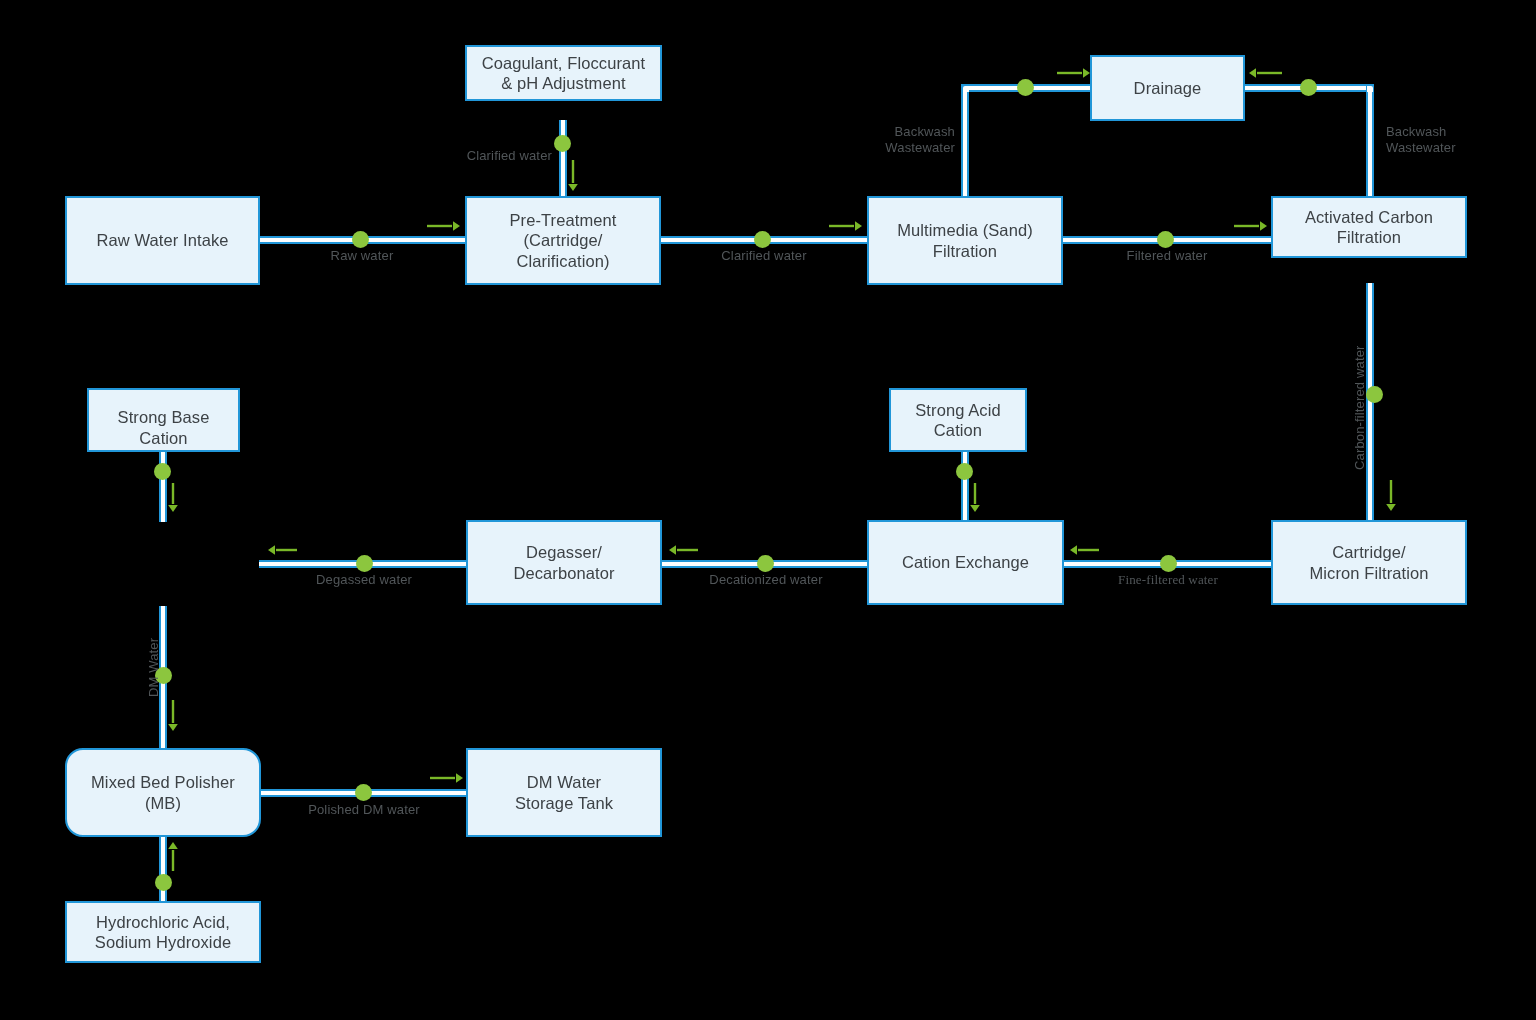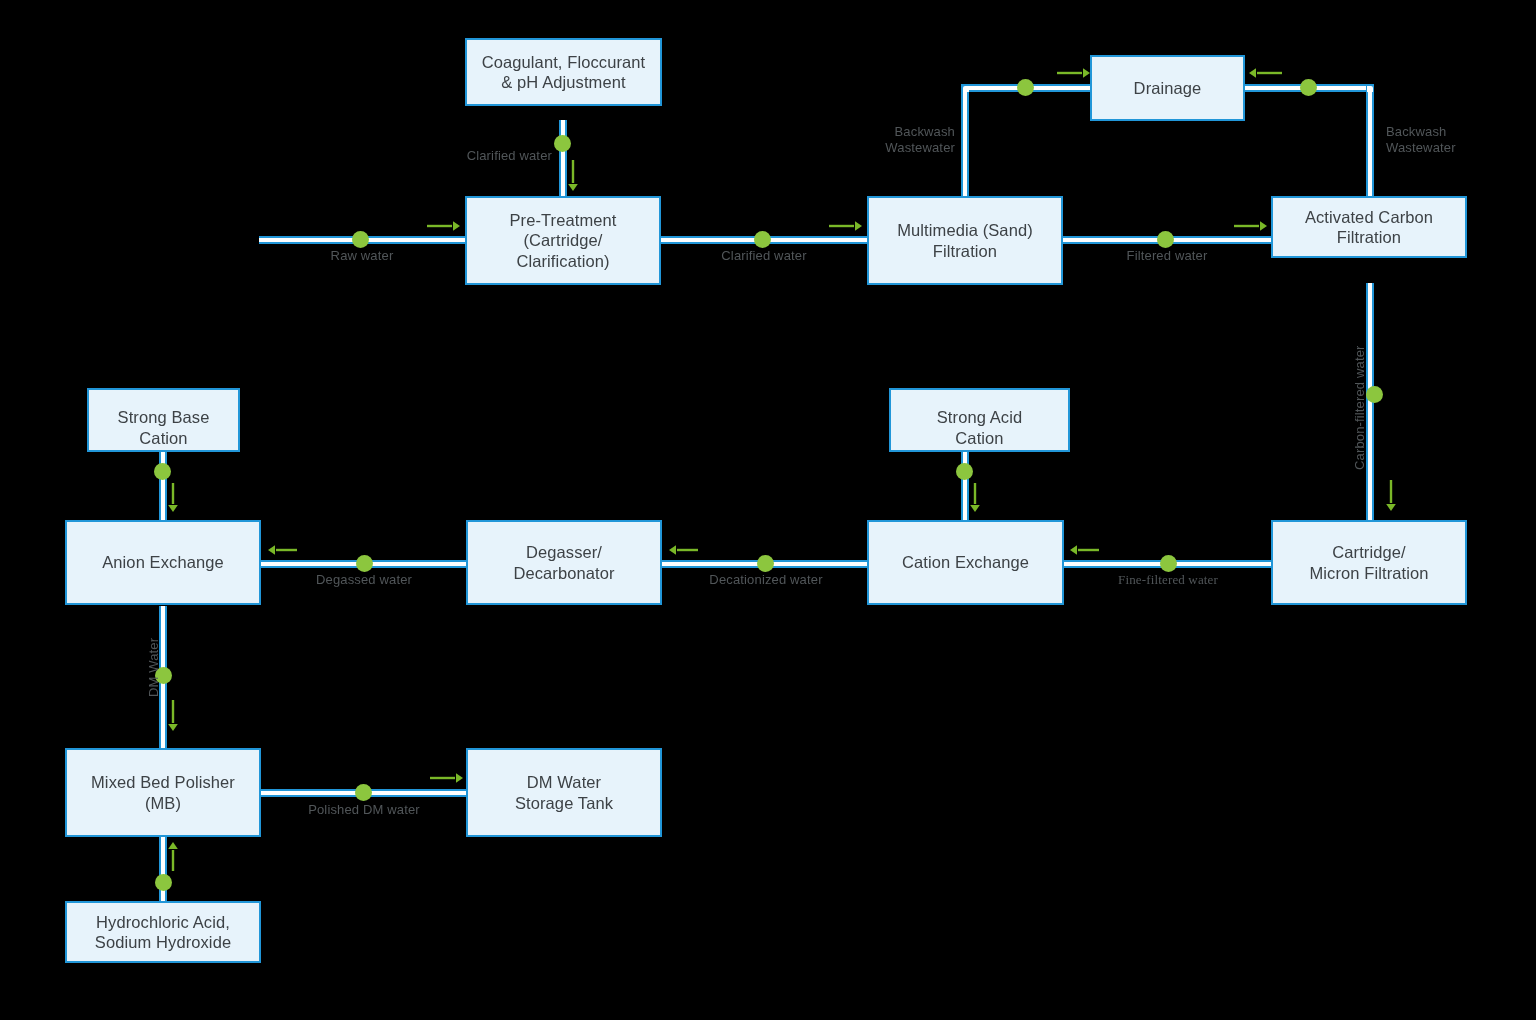--- a/index.html
+++ b/index.html
@@ -130,22 +130,25 @@
   <div class="pipe-h" style="left:259px;top:560px;width:208px;"></div>
 
   <div class="pipe-v" style="left:159px;top:452px;height:70px;"></div>
 
   <div class="pipe-v" style="left:159px;top:606px;height:142px;"></div>
 
   <div class="pipe-h" style="left:259px;top:789px;width:208px;"></div>
 
   <div class="pipe-v" style="left:159px;top:836px;height:66px;"></div>
 
-
-  <div class="node" style="left:465px;top:38px;width:197px;height:68px;">
+  <div class="node" style="left:65px;top:196px;width:195px;height:89px;">
+    <span>Raw Water Intake</span>
+  </div>
+
+  <div class="node" style="left:465px;top:45px;width:197px;height:56px;">
     <span>Coagulant, Floccurant
 &amp; pH Adjustment</span>
   </div>
 
   <div class="node" style="left:465px;top:196px;width:196px;height:89px;">
     <span>Pre-Treatment
 (Cartridge/
 Clarification)</span>
   </div>
 
@@ -165,40 +168,37 @@
 
   <div class="node" style="left:867px;top:520px;width:197px;height:85px;">
     <span>Cation Exchange</span>
   </div>
 
   <div class="node" style="left:1271px;top:520px;width:196px;height:85px;">
     <span>Cartridge/
 Micron Filtration</span>
   </div>
 
-  <div class="node" style="left:889px;top:388px;width:181px;height:64px;align-items:flex-end;">
+  <div class="node" style="left:889px;top:388px;width:138px;height:64px;">
     <span>Strong Acid
 Cation</span>
   </div>
 
   <div class="node" style="left:466px;top:520px;width:196px;height:85px;">
     <span>Degasser/
 Decarbonator</span>
   </div>
 
-  <div class="node" style="left:65px;top:520px;width:196px;height:85px;">
-    <span>Anion Exchange</span>
-  </div>
 
   <div class="node" style="left:87px;top:388px;width:153px;height:64px;align-items:flex-end;">
     <span>Strong Base
 Cation</span>
   </div>
 
-  <div class="node" style="left:65px;top:748px;width:196px;height:89px;">
+  <div class="node" style="left:65px;top:748px;width:196px;height:89px;border-radius:18px;">
     <span>Mixed Bed Polisher
 (MB)</span>
   </div>
 
   <div class="node" style="left:466px;top:748px;width:196px;height:89px;">
     <span>DM Water
 Storage Tank</span>
   </div>
 
   <div class="node" style="left:65px;top:901px;width:196px;height:62px;">

